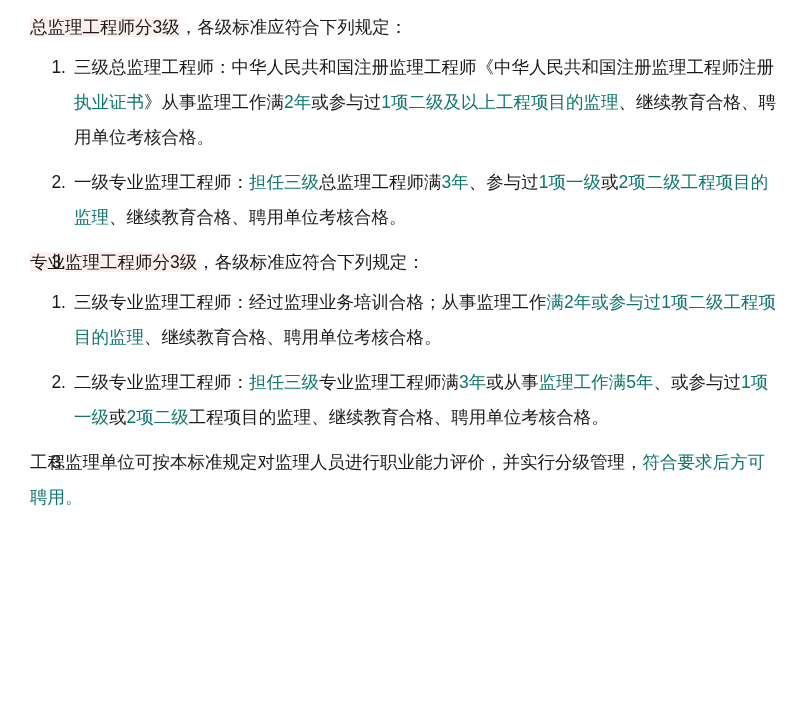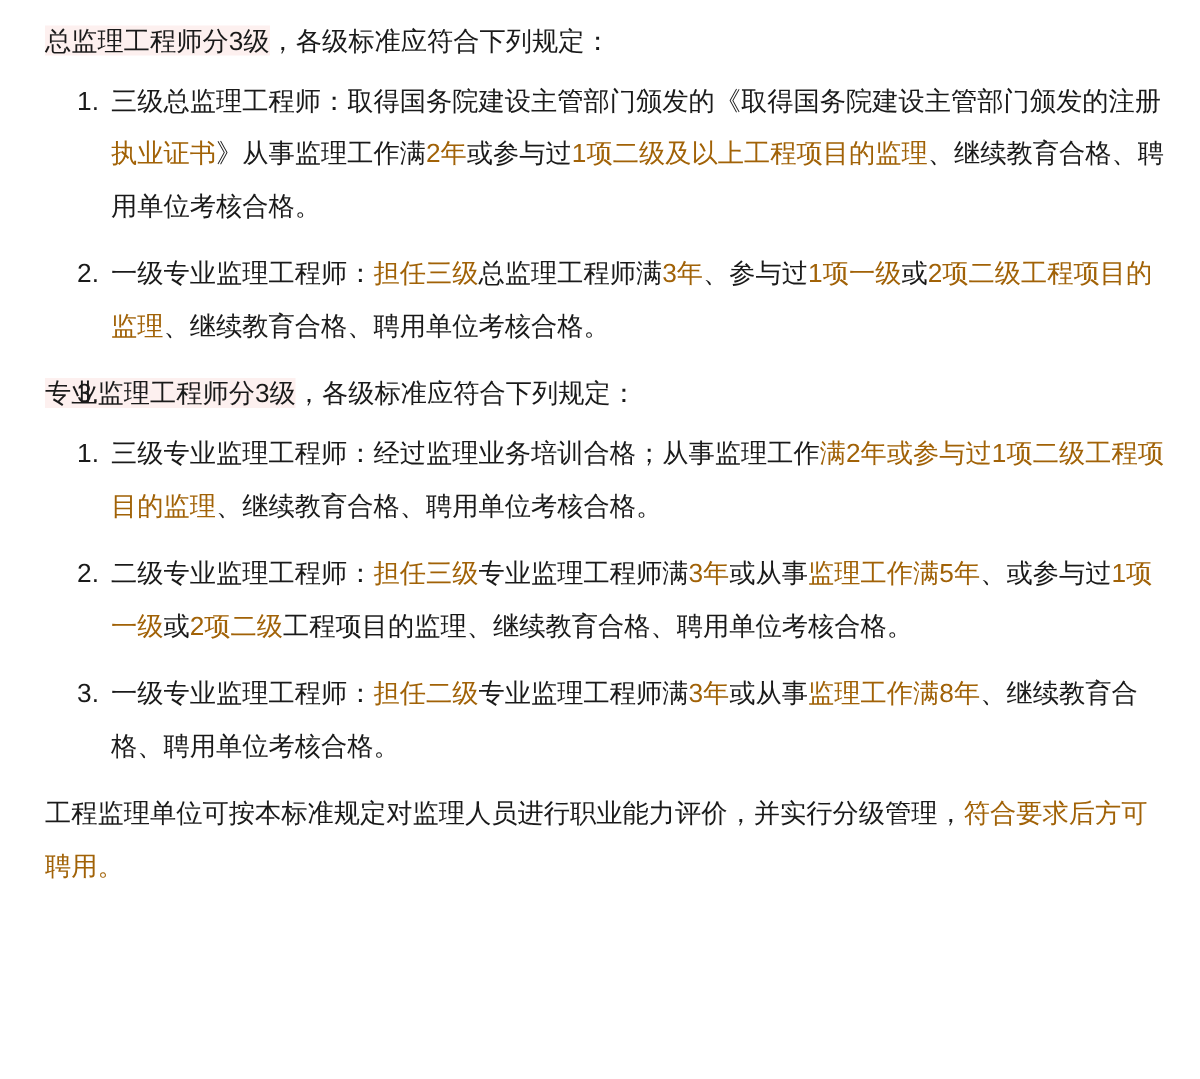--- a/index.html
+++ b/index.html
@@ -48,21 +48,21 @@
     width: 26px;
     text-align: right;
     font-size: 17.5px;
     line-height: 35px;
     color: #1a1a1a;
   }
   .bold {
     font-weight: normal;
   }
   .red {
-    color: #a16207;
+    color: #0f766e;
   }
   .footer {
     margin: 6px 0 16px 8px;
     font-size: 17.5px;
     line-height: 35px;
   }
   .txt {
     white-space: normal;
   }
 </style>
@@ -71,21 +71,21 @@
 
 <div class="page">
 
   <p class="section-head">
     <span class="hl">总监理工程师分3级</span><span>，各级标准应符合下列规定：</span>
   </p>
 
   <ol class="list">
     <li>
       <span class="num">1.</span>
-      <span class="txt"><span class="bold">三级总监理工程师：</span><span>取得国务院建设主管部门颁发的《取得国务院建设主管部门颁发的</span><span>注册</span><span class="red">执业证书</span><span>》从事监理工作满</span><span class="red">2年</span><span>或参与过</span><span class="red">1项二级及以上工程项目的监理</span><span>、继续教育合格、聘用单位考核合格。</span></span>
+      <span class="txt"><span class="bold">三级总监理工程师：</span><span>中华人民共和国注册监理工程师《中华人民共和国注册监理工程师</span><span>注册</span><span class="red">执业证书</span><span>》从事监理工作满</span><span class="red">2年</span><span>或参与过</span><span class="red">1项二级及以上工程项目的监理</span><span>、继续教育合格、聘用单位考核合格。</span></span>
     </li>
     <li>
       <span class="num">2.</span>
       <span class="txt"><span class="bold">一级专业监理工程师：</span><span class="red">担任三级</span><span>总监理工程师满</span><span class="red">3年</span><span>、参与过</span><span class="red">1项一级</span><span>或</span><span class="red">2项二级工程项目的监理</span><span>、继续教育合格、聘用单位考核合格。</span></span>
     </li>
     <li>
       <span class="num">3.</span>
     </li>
   </ol>
 
@@ -97,21 +97,20 @@
     <li>
       <span class="num">1.</span>
       <span class="txt"><span class="bold">三级专业监理工程师：</span><span>经过监理业务培训合格；从事监理工作</span><span class="red">满2年或参与过1项二级工程项目的监理</span><span>、继续教育合格、聘用单位考核合格。</span></span>
     </li>
     <li>
       <span class="num">2.</span>
       <span class="txt"><span class="bold">二级专业监理工程师：</span><span class="red">担任三级</span><span>专业监理工程师满</span><span class="red">3年</span><span>或从事</span><span class="red">监理工作满5年</span><span>、或参与过</span><span class="red">1项一级</span><span>或</span><span class="red">2项二级</span><span>工程项目的监理、继续教育合格、聘用单位考核合格。</span></span>
     </li>
     <li>
       <span class="num">3.</span>
-      <span class="txt"><span class="bold">一级专业监理工程师：</span><span class="red">担任二级</span><span>专业监理工程师满</span><span class="red">3年</span><span>或从事</span><span class="red">监理工作满8年</span><span>、继续教育合格、聘用单位考核合格。</span></span>
     </li>
   </ol>
 
   <p class="footer">
     <span class="bold">工程监理单位</span><span>可按本标准规定对监理人员进行职业能力评价，并实行分级管理，</span><span class="red">符合要求后方可聘用。</span>
   </p>
 
 </div>
 
 </body></html>

